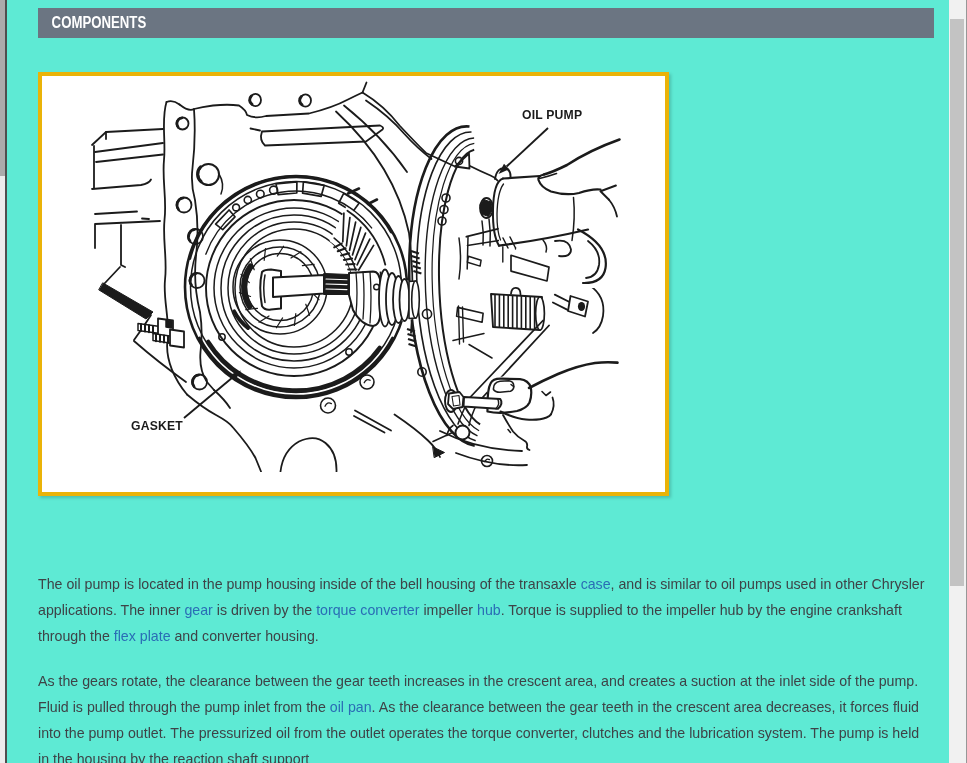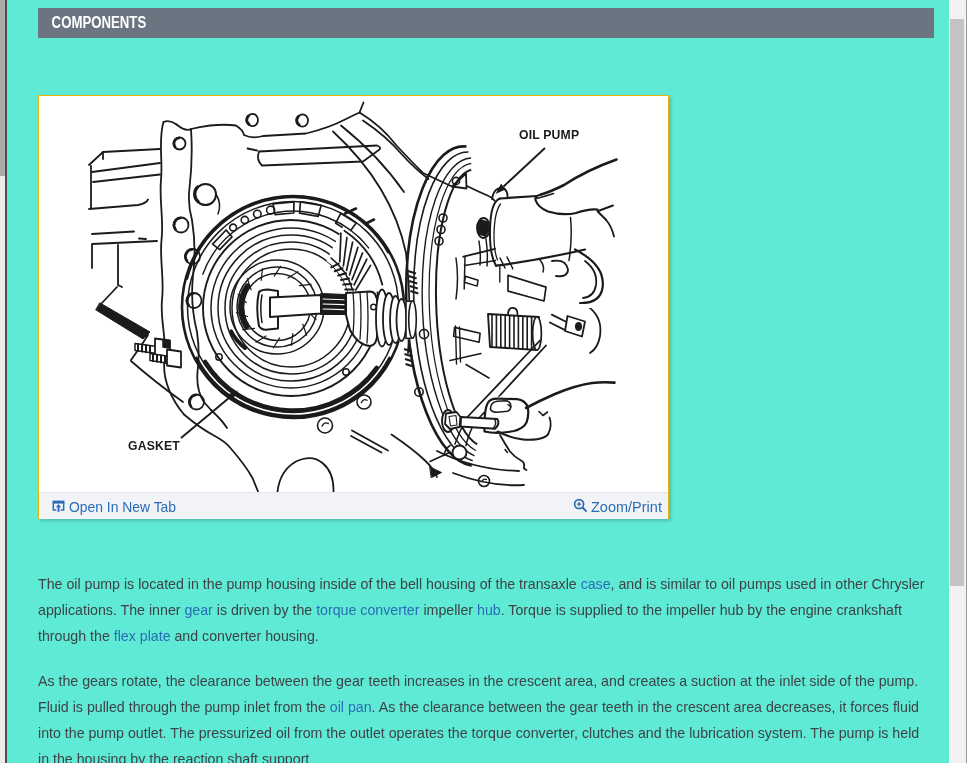--- a/index.html
+++ b/index.html
@@ -15,21 +15,21 @@
   <div class="abs" style="left:5px;top:0;width:2px;height:763px;background:#4e4e4e"></div>
 
   <div class="abs" style="left:949px;top:0;width:18px;height:763px;background:#f1f1f1"></div>
   <div class="abs" style="left:950px;top:19px;width:14px;height:567px;background:#c3c3c3"></div>
   <div class="abs" style="left:965.5px;top:0;width:1.5px;height:763px;background:#979797"></div>
 
   <div class="abs" style="left:38px;top:8px;width:896px;height:30px;background:#6b7582;">
     <div style="color:#fff;font-weight:bold;font-size:16px;line-height:30.5px;padding-left:16.5px;transform:scaleX(0.825);transform-origin:0 50%;">COMPONENTS</div>
   </div>
 
-  <div class="abs" style="left:38px;top:95px;width:631px;height:424px;border:1px solid #eab308;box-sizing:border-box;background:#fff;box-shadow:2px 2px 3px rgba(0,0,0,0.18);">
+  <div class="abs" style="left:38px;top:72px;width:631px;height:424px;border:4px solid #eab308;box-sizing:border-box;background:#fff;box-shadow:2px 2px 3px rgba(0,0,0,0.18);">
     <div class="abs" style="left:0;top:0;width:629px;height:396px;overflow:hidden;">
       
       <svg width="629" height="396" viewBox="39 88 629 396">
         <g id="fig">
 <g fill="none" stroke="#1b1b1b" stroke-width="1.8" stroke-linecap="round" stroke-linejoin="round">
 <path d="M89,157 L103,144 L160,141"></path>
 <path d="M103,144 L103,151"></path>
 <path d="M92,164 L160,155"></path>
 <path d="M93,174 L160,166.5"></path>
 <path d="M91,158 L91,200"></path>
@@ -246,38 +246,19 @@
 </g>
 <path d="M545,140 L503.6,178.5" stroke="#1b1b1b" stroke-width="1.9"></path>
 <path d="M495.5,186 L501.0,175.8 L506.1,181.3 Z" fill="#1b1b1b"></path>
 <path d="M181,430 L229.5,389.5" stroke="#1b1b1b" stroke-width="1.9"></path>
 <path d="M238,382.5 L232.0,392.4 L227.1,386.7 Z" fill="#1b1b1b"></path>
 <text x="519" y="130.5" font-family="Liberation Sans, sans-serif" font-size="12.2" font-weight="bold" fill="#1b1b1b" letter-spacing="0.2">OIL PUMP</text>
 <text x="128" y="441.5" font-family="Liberation Sans, sans-serif" font-size="12.2" font-weight="bold" fill="#1b1b1b" letter-spacing="0.2">GASKET</text>
 </g>
       </svg>
     </div>
-    <div class="abs" style="left:0;top:396px;width:629px;height:26px;background:#f1f3f6;border-top:1px solid #e2e5e9;font-size:14.3px;">
-      <svg width="15" height="15" viewBox="0 0 15 15" style="position:absolute;left:12px;top:5px;">
-          <rect x="1.6" y="2.6" width="11.8" height="3" fill="#2a6db5"></rect>
-          <g fill="none" stroke="#2a6db5" stroke-width="1.5">
-            <path d="M2.35 4.5 L2.35 12.1 L5.3 12.1 M9.7 12.1 L12.65 12.1 L12.65 4.5"></path>
-          </g>
-          <path d="M7.5 6.1 L10.1 9.3 L4.9 9.3 Z" fill="#2a6db5"></path>
-          <rect x="6.55" y="9" width="1.9" height="4.9" fill="#2a6db5"></rect>
-        </svg>
-      <span style="position:absolute;left:30px;top:5.5px;color:#2a6db5;font-size:13.9px;">Open In New Tab</span>
-      <svg width="16" height="16" viewBox="0 0 16 16" style="position:absolute;left:534px;top:5px;">
-          <g fill="none" stroke="#2a6db5" stroke-width="1.7">
-            <circle cx="6.1" cy="6.1" r="4.5"></circle>
-            <path d="M9.5 9.5 L13.6 13.6" stroke-width="2"></path>
-            <path d="M6.1 4 L6.1 8.2 M4 6.1 L8.2 6.1" stroke-width="1.3"></path>
-          </g>
-        </svg>
-      <span style="position:absolute;left:552px;top:5.5px;color:#2a6db5;font-size:14.5px;">Zoom/Print</span>
-    </div>
   </div>
 
   <div class="abs" style="left:38px;top:571.3px;width:900px;font-size:14.2px;line-height:26px;color:#3e4347;">
     <div>The oil pump is located in the pump housing inside of the bell housing of the transaxle <a style="color:#2a6db5;text-decoration:none;">case</a>, and is similar to oil pumps used in other Chrysler<br>applications. The inner <a style="color:#2a6db5;text-decoration:none;">gear</a> is driven by the <a style="color:#2a6db5;text-decoration:none;">torque converter</a> impeller <a style="color:#2a6db5;text-decoration:none;">hub</a>. Torque is supplied to the impeller hub by the engine crankshaft<br>through the <a style="color:#2a6db5;text-decoration:none;">flex plate</a> and converter housing.</div>
     <div style="margin-top:19px;">As the gears rotate, the clearance between the gear teeth increases in the crescent area, and creates a suction at the inlet side of the pump.<br>Fluid is pulled through the pump inlet from the <a style="color:#2a6db5;text-decoration:none;">oil pan</a>. As the clearance between the gear teeth in the crescent area decreases, it forces fluid<br>into the pump outlet. The pressurized oil from the outlet operates the torque converter, clutches and the lubrication system. The pump is held<br>in the housing by the reaction shaft support</div>
   </div>
 </div>
 
 </body></html>

